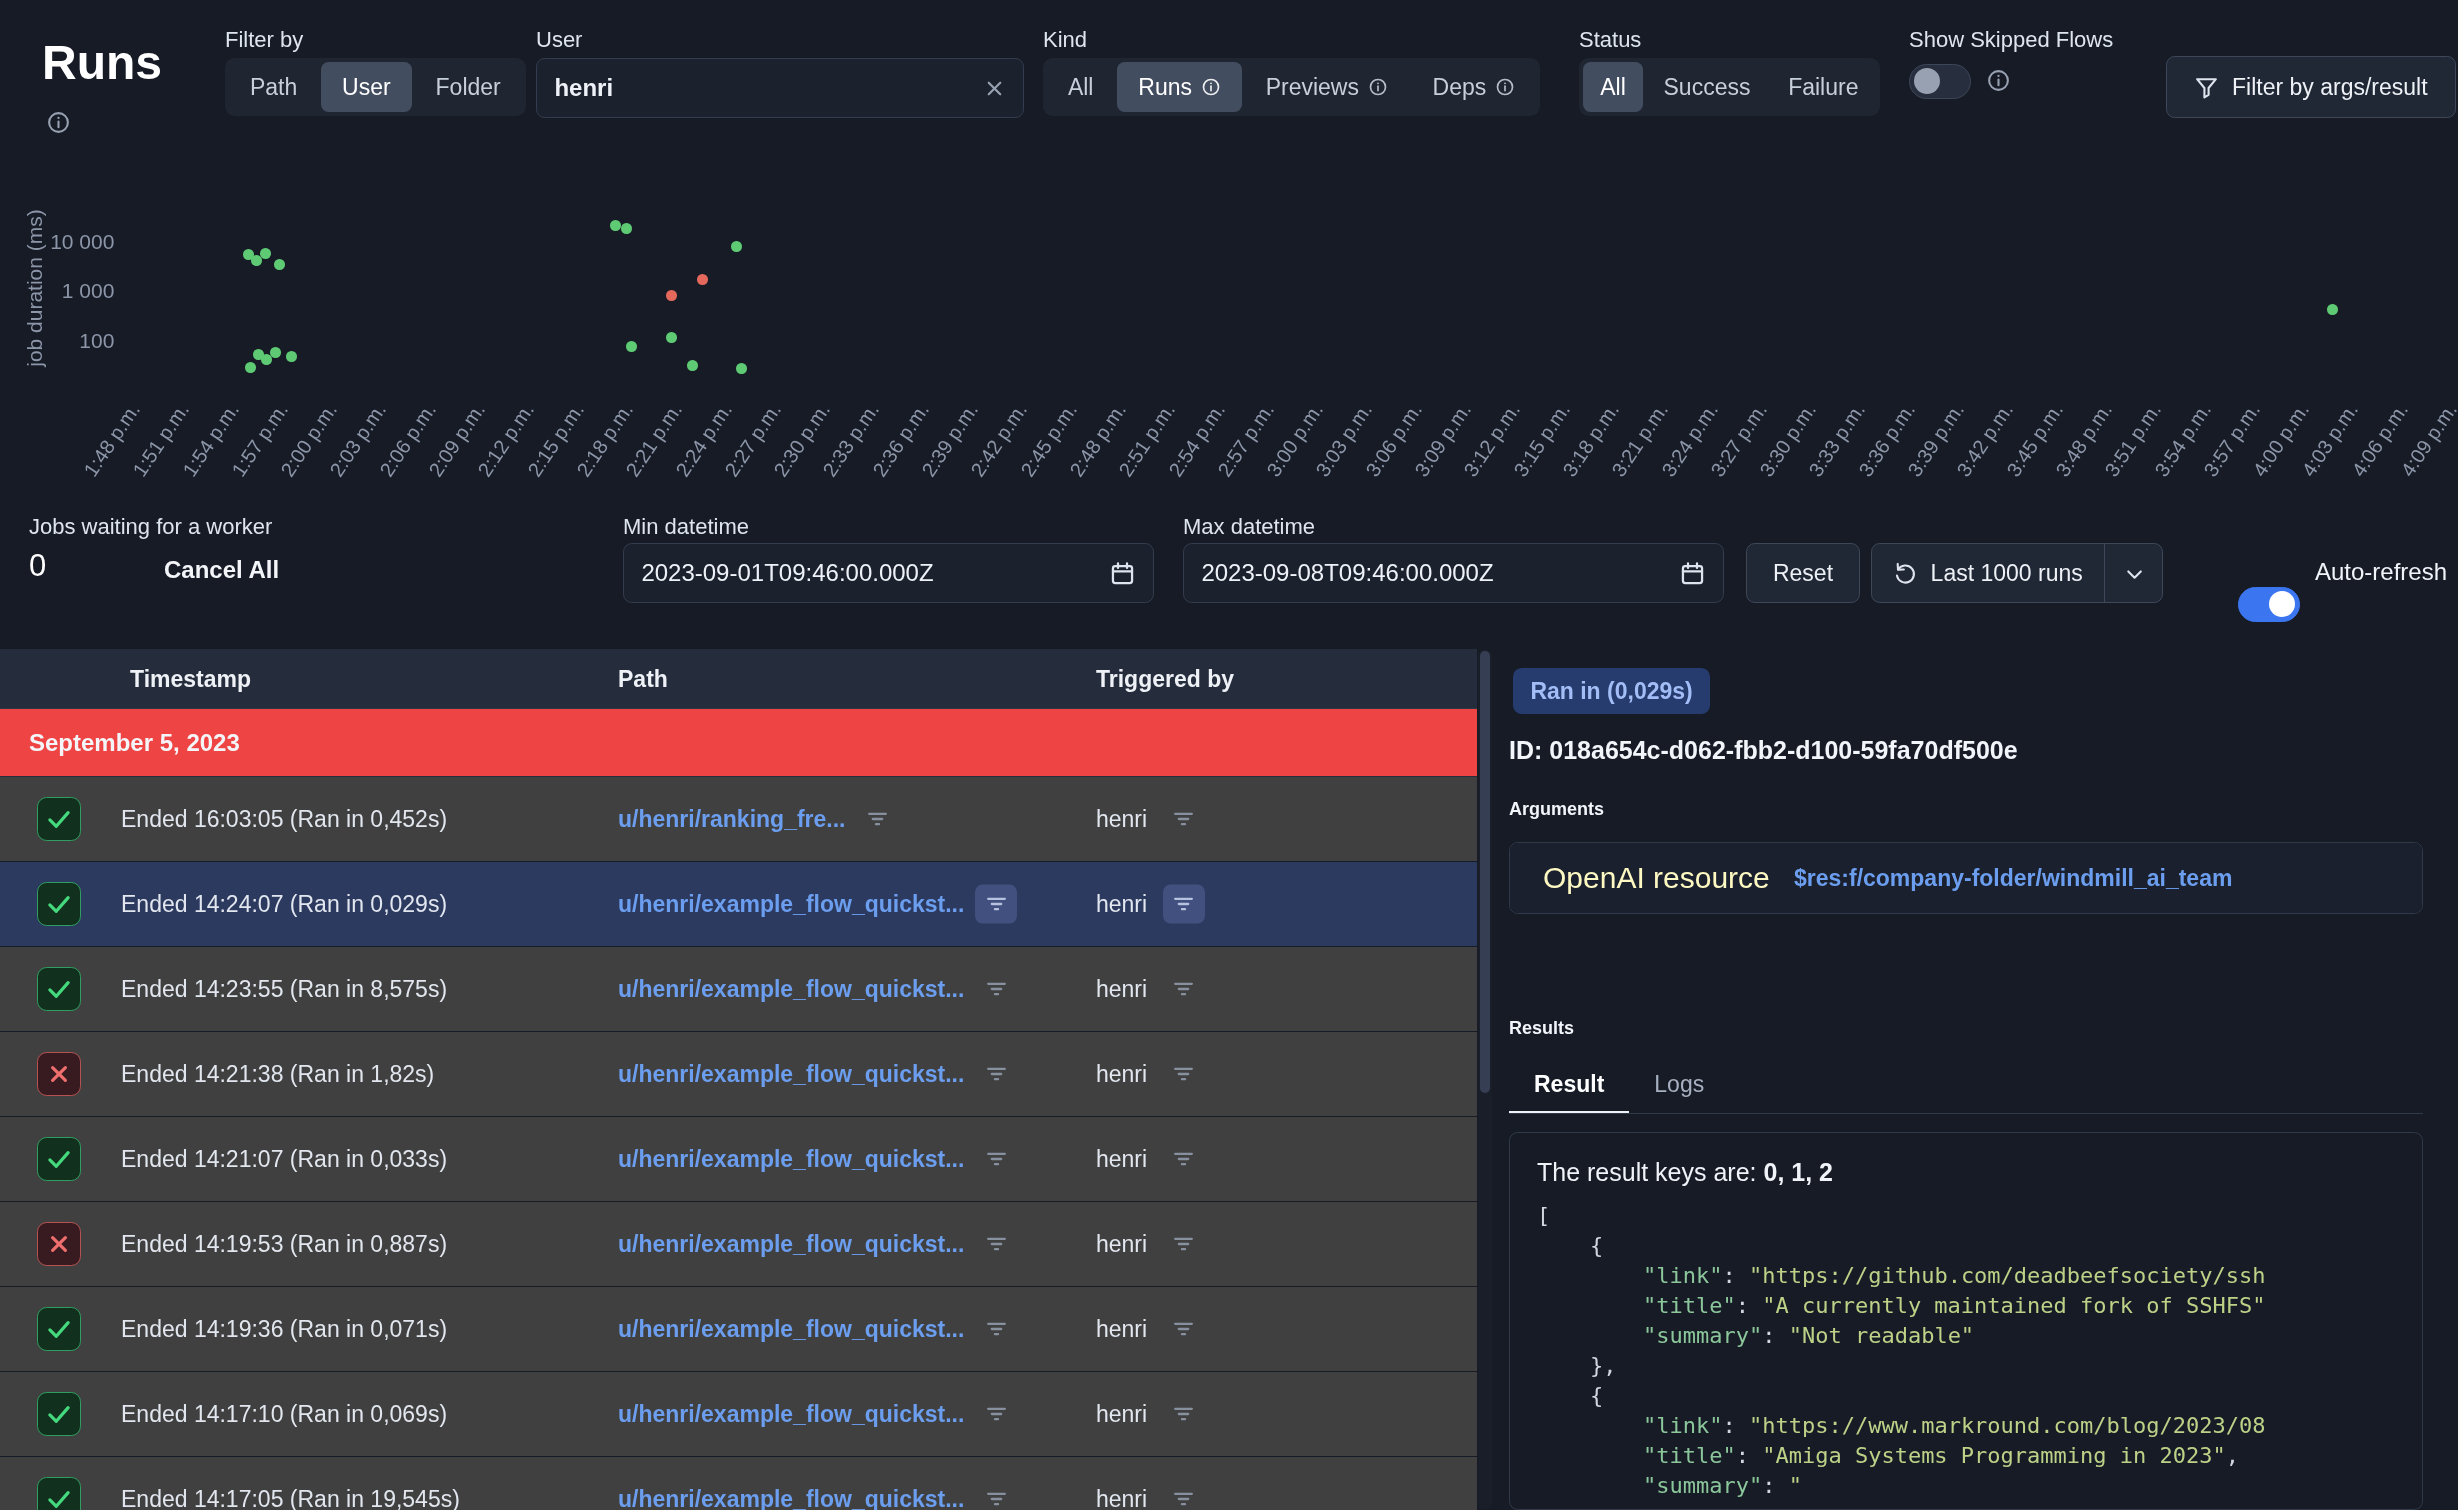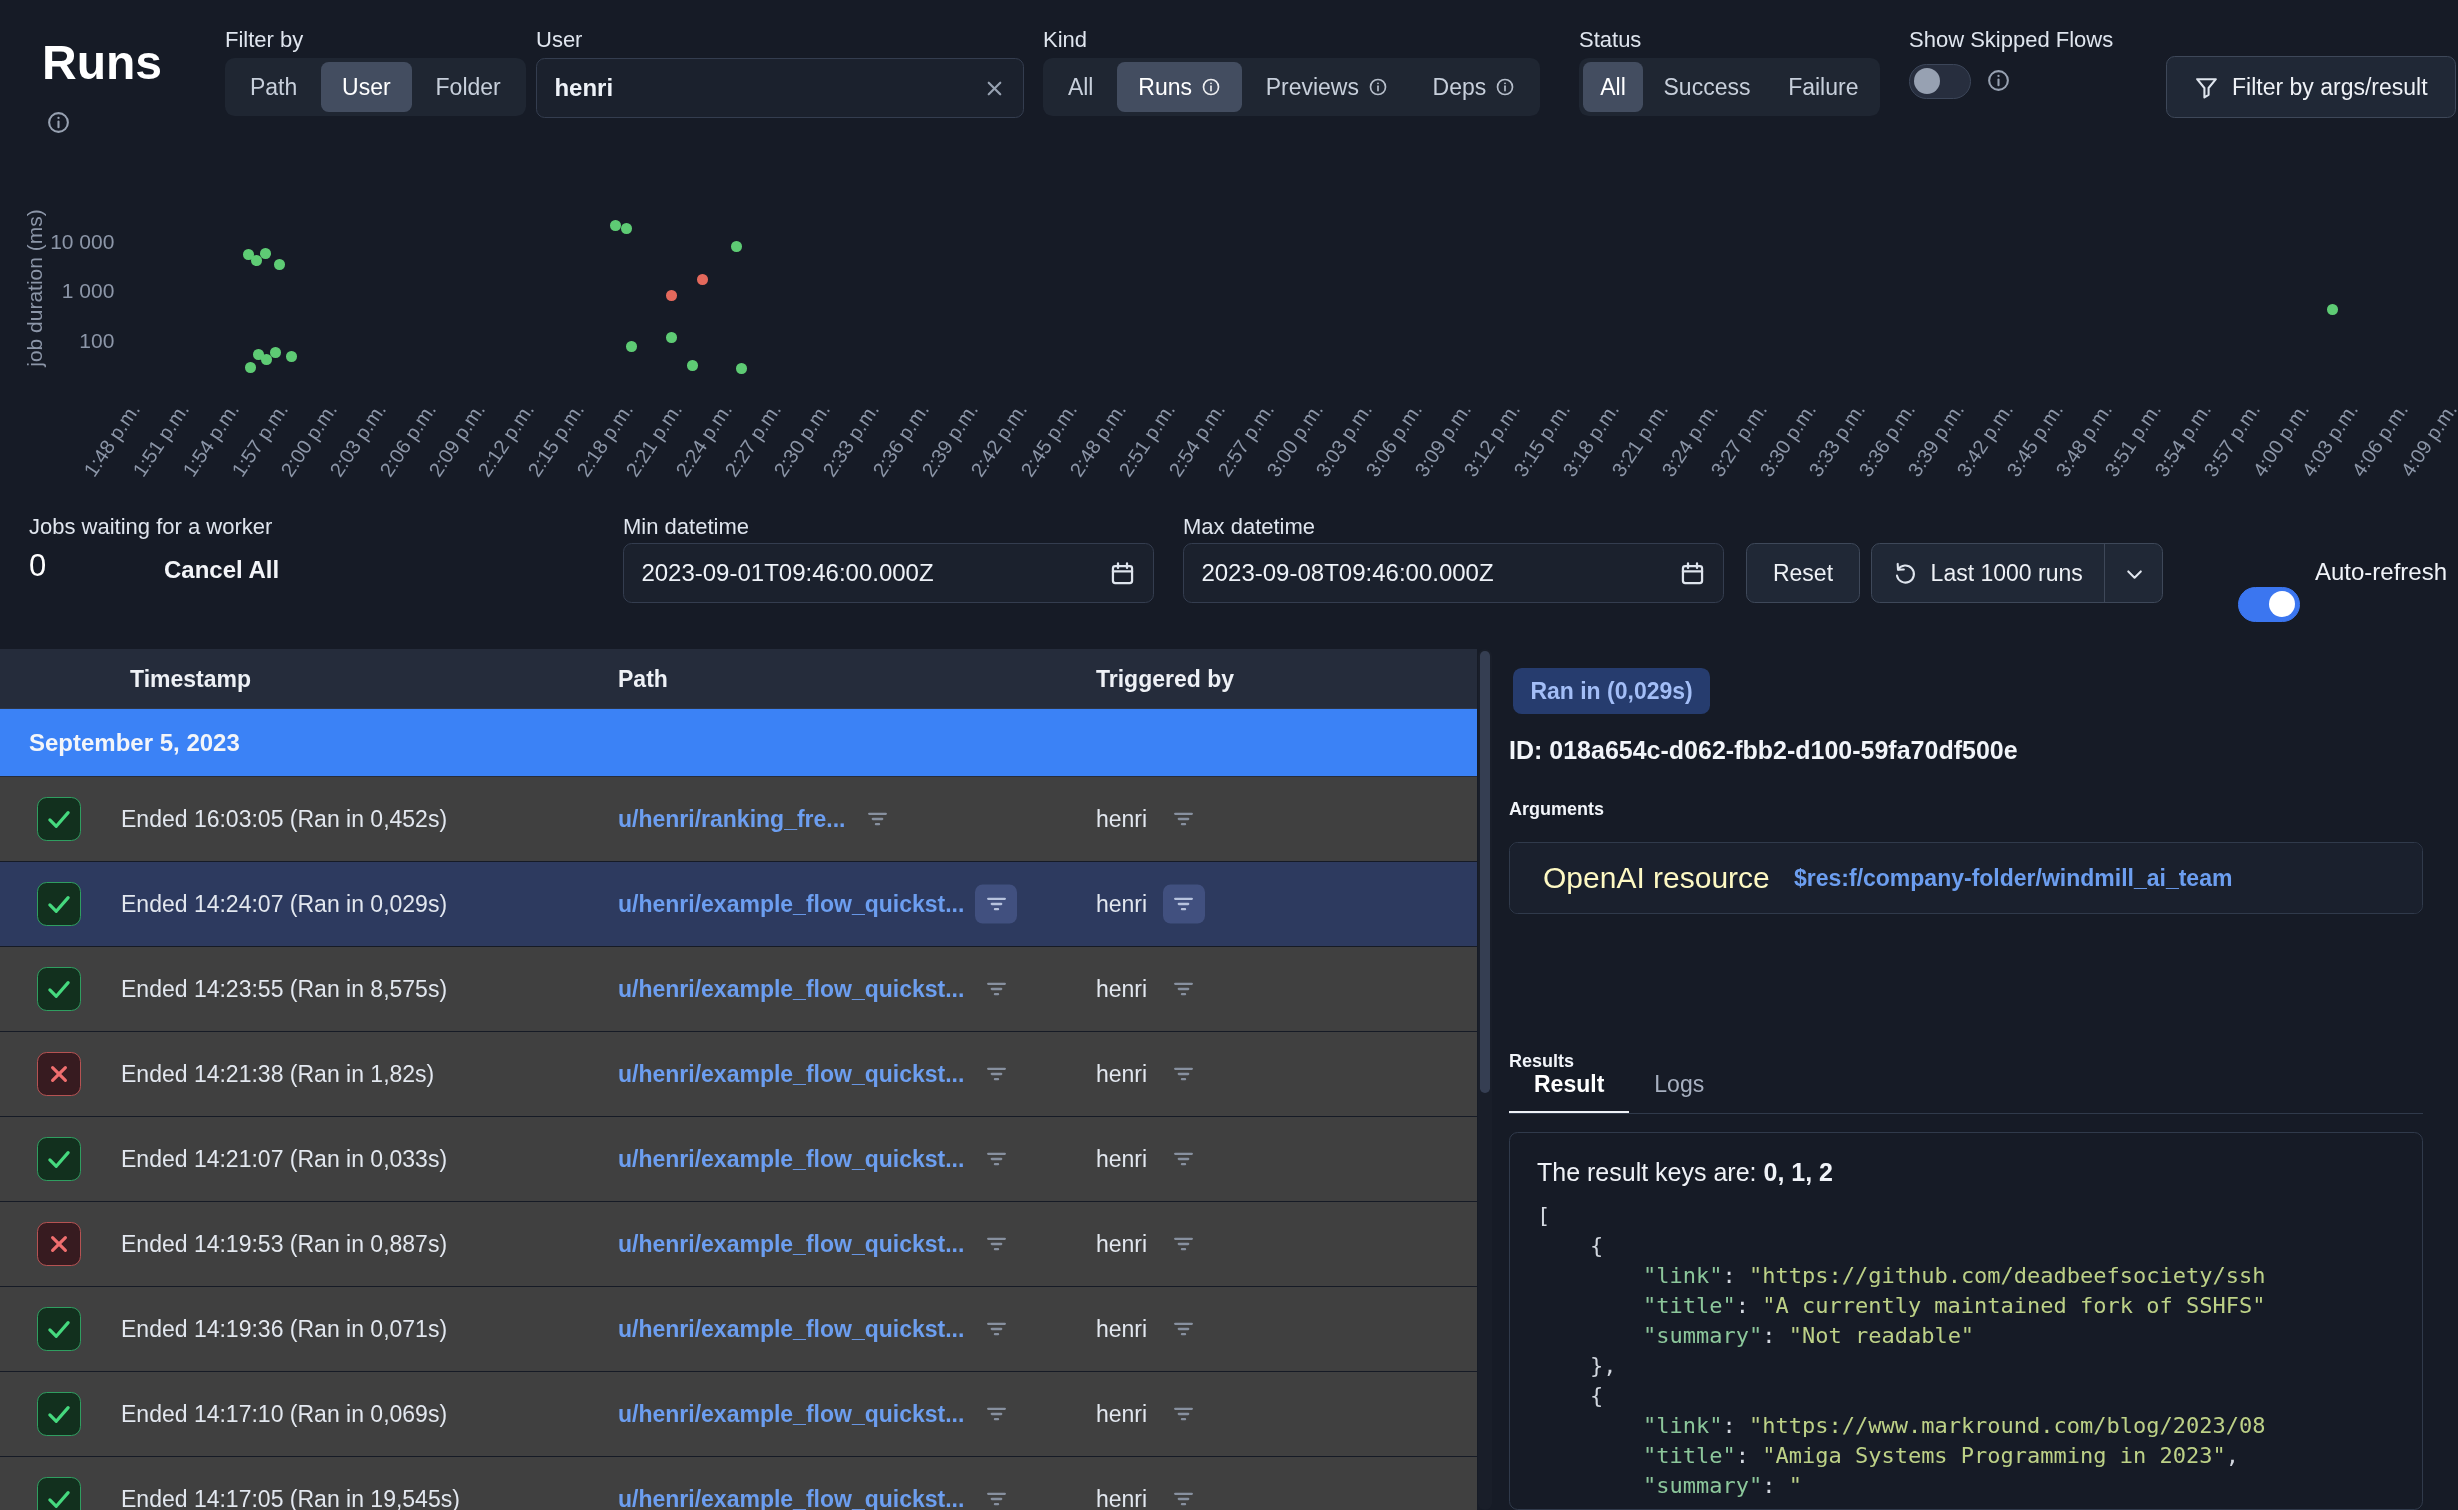--- a/index.html
+++ b/index.html
@@ -24,21 +24,21 @@
 .split-main{display:flex;align-items:center;gap:12.6px;padding:8px 21px;font-size:23px;cursor:pointer}
 .split-chev{display:flex;align-items:center;justify-content:center;width:58px;border-left:1px solid #3e4859;cursor:pointer}
 
 .ylabel{position:absolute;left:-79px;top:141px;width:228px;text-align:center;transform:rotate(-90deg);font-size:21px;color:#8c96a8}
 .ytick{position:absolute;left:17.4px;width:97px;text-align:right;font-size:21px;color:#8c96a8}
 .xlab{position:absolute;white-space:nowrap;font-size:20px;color:#8c96a8;transform:rotate(-56deg);transform-origin:100% 50%}
 .pt{position:absolute;width:10.6px;height:10.6px;border-radius:50%}
 
 .thead{position:relative;height:60px;background:#252c3b;border-bottom:1px solid #2e3646}
 .thead span{position:absolute;top:50%;transform:translateY(-50%);font-size:23px;font-weight:700;color:#eef1f6}
-.daterow{height:68px;background:#3b82f6;border-bottom:1px solid #262d3b;display:flex;align-items:center;padding-left:29px;font-size:24px;font-weight:700;color:#f3f5f9}
+.daterow{height:68px;background:#ef4444;border-bottom:1px solid #262d3b;display:flex;align-items:center;padding-left:29px;font-size:24px;font-weight:700;color:#f3f5f9}
 .trow{position:relative;height:85px;background:#404040;border-bottom:1px solid #161b26;cursor:pointer}
 .trow.selected{background:#2d3a5f}
 .sicon{position:absolute;left:37px;top:50%;transform:translateY(-50%);width:44px;height:44px;border-radius:9.7px;display:flex;align-items:center;justify-content:center}
 .sicon.ok{background:#12301e;border:1.9px solid #2f9e60}
 .sicon.fail{background:#371b20;border:1.9px solid #b65252}
 .ts{position:absolute;left:121px;top:50%;transform:translateY(-50%);font-size:23px;color:#e2e7ef;white-space:nowrap}
 .pathcell{position:absolute;left:618px;top:50%;transform:translateY(-50%);display:flex;align-items:center;gap:11px}
 .trigcell{position:absolute;left:1096px;top:50%;transform:translateY(-50%);display:flex;align-items:center;gap:15.4px}
 .plink{font-size:23px;font-weight:600;color:#6c9ef0;text-decoration:none;cursor:pointer;white-space:nowrap}
 .trig{font-size:23px;color:#e2e7ef}
@@ -574,21 +574,21 @@
 <div class="abs idline" style="left:1509px;top:736px">ID: 018a654c-d062-fbb2-d100-59fa70df500e</div>
 
 <div class="abs h2" style="left:1509px;top:799px">Arguments</div>
 <div class="abs argtable" style="left:1509px;top:842px;width:914px">
   <div class="argrow">
     <span class="c1">OpenAI resource</span>
     <a class="c2 link">$res:f/company-folder/windmill_ai_team</a>
   </div>
 </div>
 
-<div class="abs h2" style="left:1509px;top:1051px">Results</div>
+<div class="abs h2" style="left:1509px;top:1018px">Results</div>
 <div class="abs tabs" style="left:1509px;top:1058px;width:914px">
   <div class="tab active">Result</div>
   <div class="tab">Logs</div>
 </div>
 
 <div class="abs resultbox" style="left:1509px;top:1132px;width:914px;height:378px">
   <div class="rintro">
     <span>The result keys are: </span><b>0, 1, 2</b>
   </div>
   <div class="code"><div class="cline"><span class="tok-p">[</span></div><div class="cline"><span class="tok-p">    {</span></div><div class="cline"><span class="tok-p">        </span><span class="tok-k">"link"</span><span class="tok-p">: </span><span class="tok-s">"https://github.com/deadbeefsociety/ssh</span></div><div class="cline"><span class="tok-p">        </span><span class="tok-k">"title"</span><span class="tok-p">: </span><span class="tok-s">"A currently maintained fork of SSHFS"</span></div><div class="cline"><span class="tok-p">        </span><span class="tok-k">"summary"</span><span class="tok-p">: </span><span class="tok-s">"Not readable"</span></div><div class="cline"><span class="tok-p">    },</span></div><div class="cline"><span class="tok-p">    {</span></div><div class="cline"><span class="tok-p">        </span><span class="tok-k">"link"</span><span class="tok-p">: </span><span class="tok-s">"https://www.markround.com/blog/2023/08</span></div><div class="cline"><span class="tok-p">        </span><span class="tok-k">"title"</span><span class="tok-p">: </span><span class="tok-s">"Amiga Systems Programming in 2023"</span><span class="tok-p">,</span></div><div class="cline"><span class="tok-p">        </span><span class="tok-k">"summary"</span><span class="tok-p">: </span><span class="tok-s">"</span></div></div>

